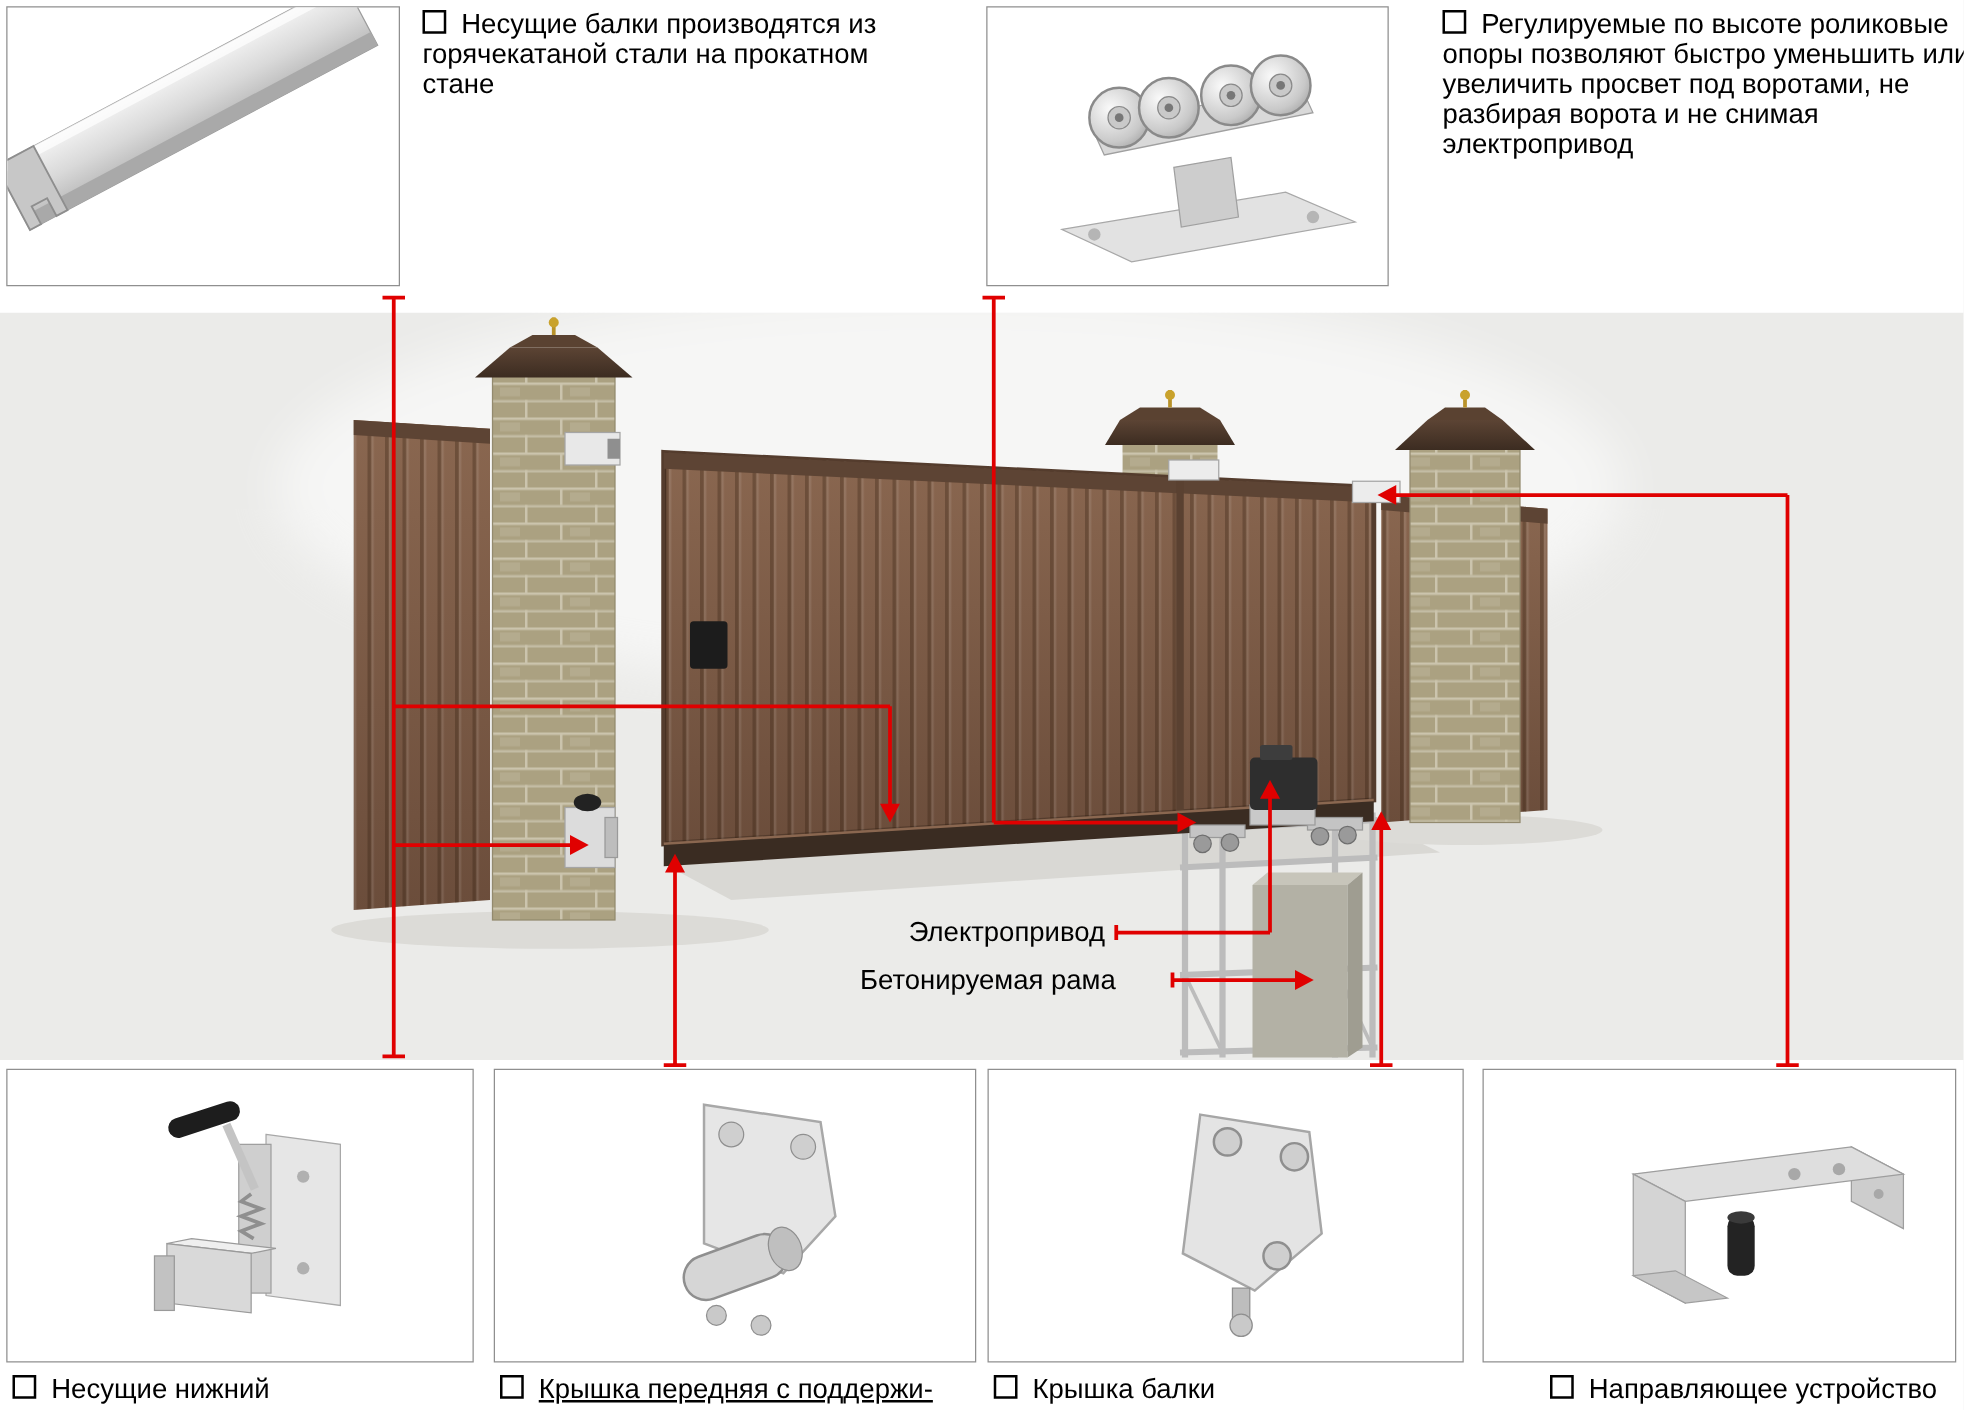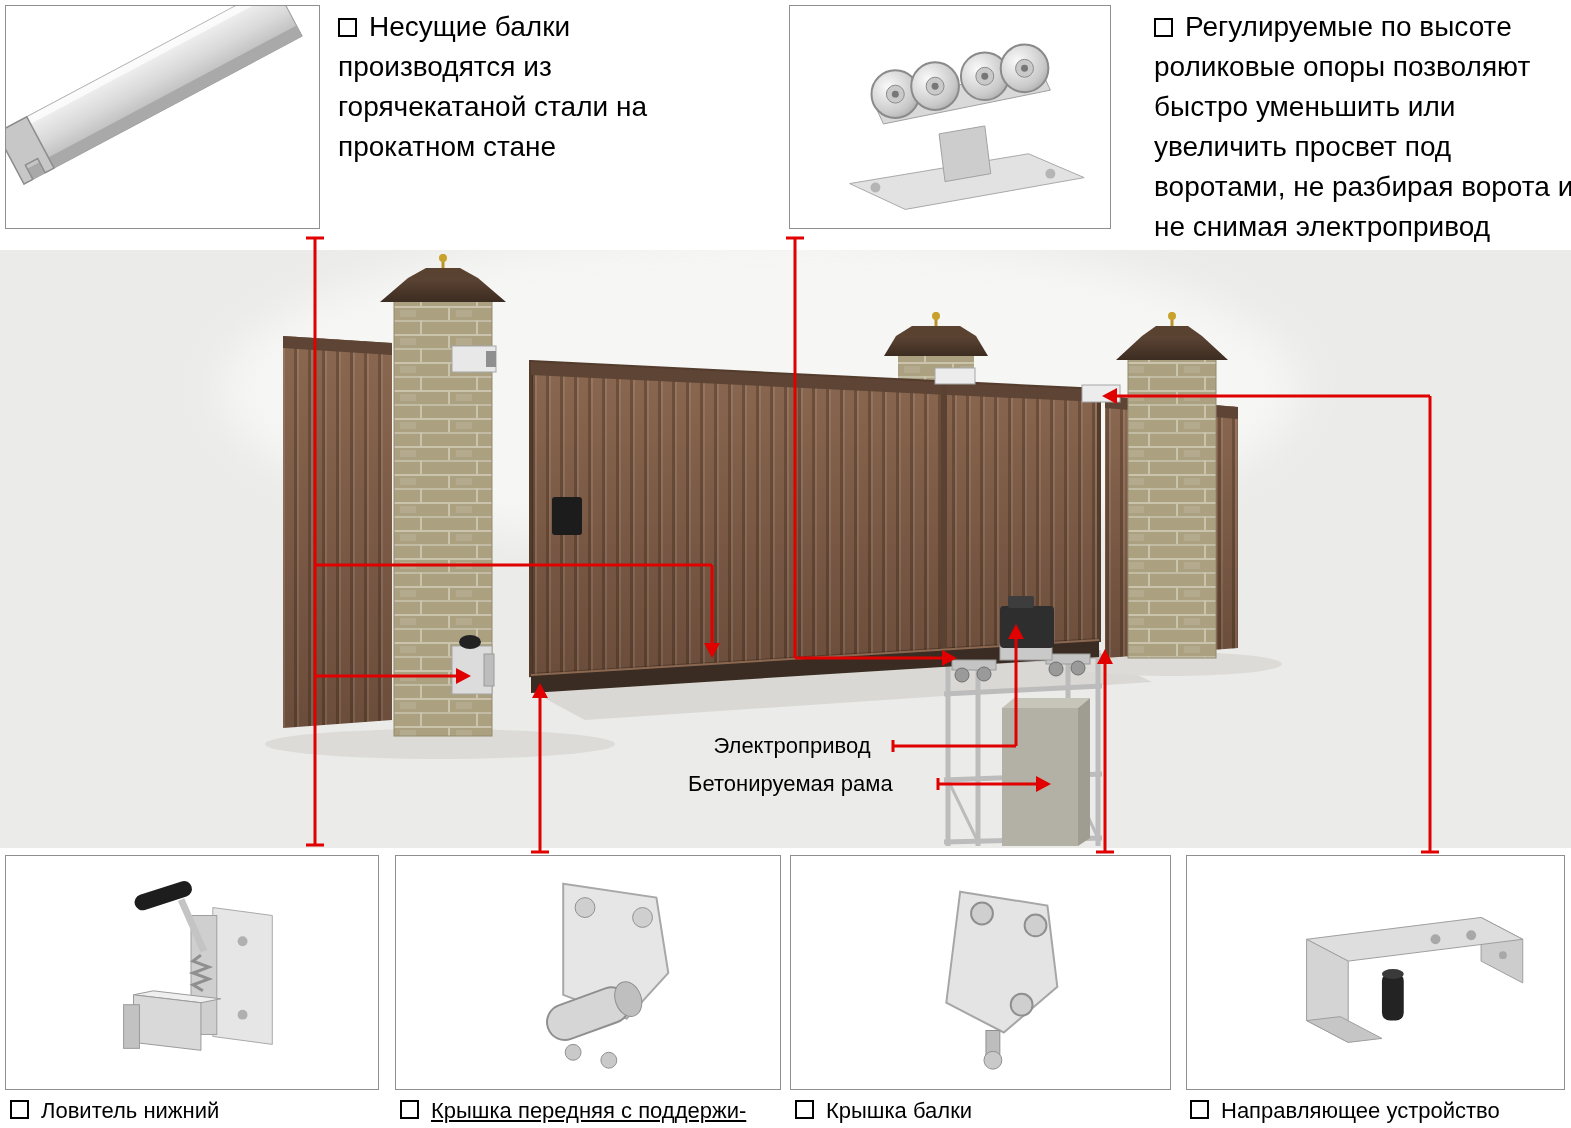--- a/index.html
+++ b/index.html
@@ -8,31 +8,31 @@
     font-family:"Liberation Sans",sans-serif;color:#000;overflow:hidden;
   }
   .box{position:absolute;background:#fff;border:1px solid #8f8f8f;box-sizing:border-box;z-index:4;}
   #box-beam{left:5px;top:5px;width:315px;height:224px;}
   #box-roller{left:789px;top:5px;width:322px;height:224px;}
   #box-catcher{left:5px;top:855px;width:374px;height:235px;}
   #box-front{left:395px;top:855px;width:386px;height:235px;}
   #box-rear{left:790px;top:855px;width:381px;height:235px;}
   #box-guide{left:1186px;top:855px;width:379px;height:235px;}
   .box svg{display:block;width:100%;height:100%;}
-  .callout-text{position:absolute;font-size:28px;line-height:40px;z-index:6;}
+  .callout-text{position:absolute;font-size:22px;line-height:24px;z-index:6;}
   #text-beam{left:338px;top:7px;width:405px;}
   #text-roller{left:1154px;top:7px;width:428px;}
   .cb{display:inline-block;width:15px;height:15px;border:2px solid #000;margin-right:12px;transform:translateY(1px);}
   .bottom-label{position:absolute;top:1097px;font-size:22px;line-height:28px;z-index:6;white-space:nowrap;}
   #label-catcher{left:10px;}
   #label-front{left:400px;text-decoration:underline;}
   #label-rear{left:795px;}
-  #label-guide{left:1190px;text-align:right;}
+  #label-guide{left:1240px;text-align:right;}
   .scene-label{position:absolute;font-size:22px;line-height:28px;z-index:6;}
-  #label-drive{left:700px;top:732px;width:184px;text-align:center;}
+  #label-drive{left:700px;top:732px;width:184px;text-align:right;}
   #label-frame{left:688px;top:770px;width:242px;}
   #scene{position:absolute;left:0;top:250px;width:1571px;height:598px;z-index:1;}
   #annotations{position:absolute;left:0;top:0;width:1571px;height:1128px;z-index:5;pointer-events:none;}
 </style>
 </head>
 <body>
 
 <svg width="0" height="0" style="position:absolute" aria-hidden="true">
   <defs>
     <linearGradient id="gateG" x1="0" y1="0" x2="0" y2="1">
@@ -266,21 +266,21 @@
     <polygon points="120,166 162,188 196,184 154,162" fill="#c6c6c6" stroke="#9e9e9e"></polygon>
     <rect x="196" y="118" width="22" height="48" rx="8" fill="#232323"></rect>
     <ellipse cx="207" cy="119" rx="11" ry="5" fill="#3a3a3a"></ellipse>
     <circle cx="250" cy="84" r="5" fill="#a8a8a8"></circle>
     <circle cx="286" cy="80" r="5" fill="#a8a8a8"></circle>
     <circle cx="318" cy="100" r="4" fill="#a8a8a8"></circle>
   </svg>
 </div>
 
 <div class="bottom-label" id="label-catcher">
-  <span class="cb"></span><span>Ловитель нижний</span>
+  <span class="cb"></span><span>Несущие нижний</span>
 </div>
 <div class="bottom-label" id="label-front">
   <span class="cb"></span><span>Крышка передняя с поддержи-</span>
 </div>
 <div class="bottom-label" id="label-rear">
   <span class="cb"></span><span>Крышка балки</span>
 </div>
 <div class="bottom-label" id="label-guide">
   <span class="cb"></span><span>Направляющее устройство</span>
 </div>

